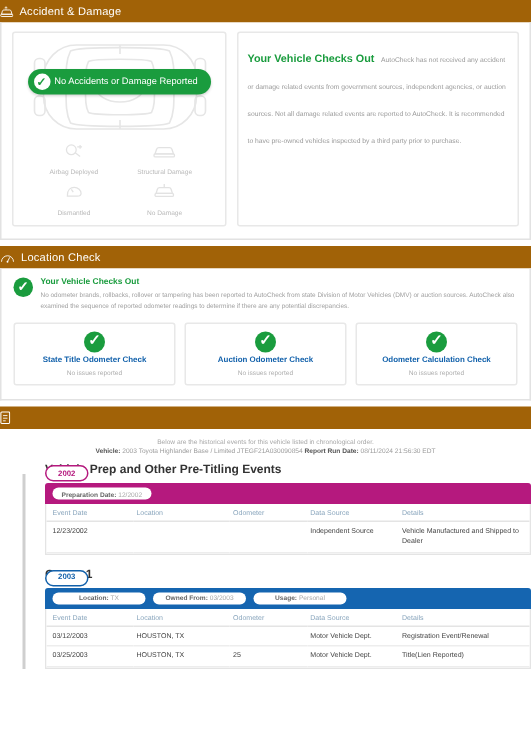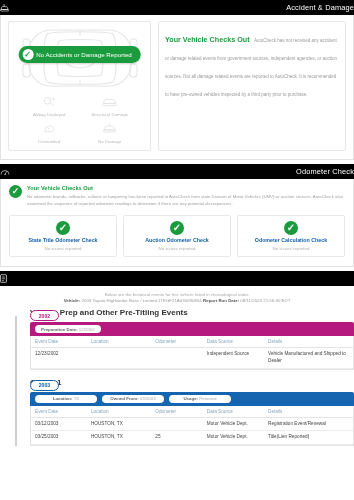--- a/index.html
+++ b/index.html
@@ -7,26 +7,26 @@
     width: 354px; height: 500px;
     background: #ffffff;
     font-family: "Liberation Sans", sans-serif;
     color: #333;
     overflow: hidden;
   }
   .page { width: 354px; height: 500px; position: relative; background:#fff; }
 
   
   .sec-bar {
-    background: #000000;
+    background: #a16207;
     color: #fff;
     height: 15px;
     display: flex;
     align-items: center;
-    justify-content: space-between;
+    justify-content: flex-start;
     gap: 4px;
     font-size: 7.4px;
     letter-spacing: .15px;
   }
   .sec-bar .bar-icon { display:flex; align-items:center; }
   .sec-bar svg { display:block; }
 
   .sec-body {
     border: 1px solid #e2e2e2;
     border-top: none;
@@ -270,21 +270,21 @@
 
   <div style="margin-top:4px;">
     <div class="sec-bar">
       <span class="bar-icon">
         <svg width="10" height="8" viewBox="0 0 20 14">
           <path d="M2 12a8 8 0 0 1 16 0" fill="none" stroke="#fff" stroke-width="1.2"></path>
           <path d="M10 12L13 6" stroke="#fff" stroke-width="1.2" fill="none"></path>
           <circle cx="10" cy="12" r="1.2" fill="#fff"></circle>
         </svg>
       </span>
-      <span>Odometer Check</span>
+      <span>Location Check</span>
     </div>
 
     <div class="sec-body">
       <div class="odo-note">
         <span class="circ">✓</span>
         <div>
           <h4>Your Vehicle Checks Out</h4>
           <p>No odometer brands, rollbacks, rollover or tampering has been reported to AutoCheck from state Division of Motor Vehicles (DMV) or auction sources. AutoCheck also examined the sequence of reported odometer readings to determine if there are any potential discrepancies.</p>
         </div>
       </div>

